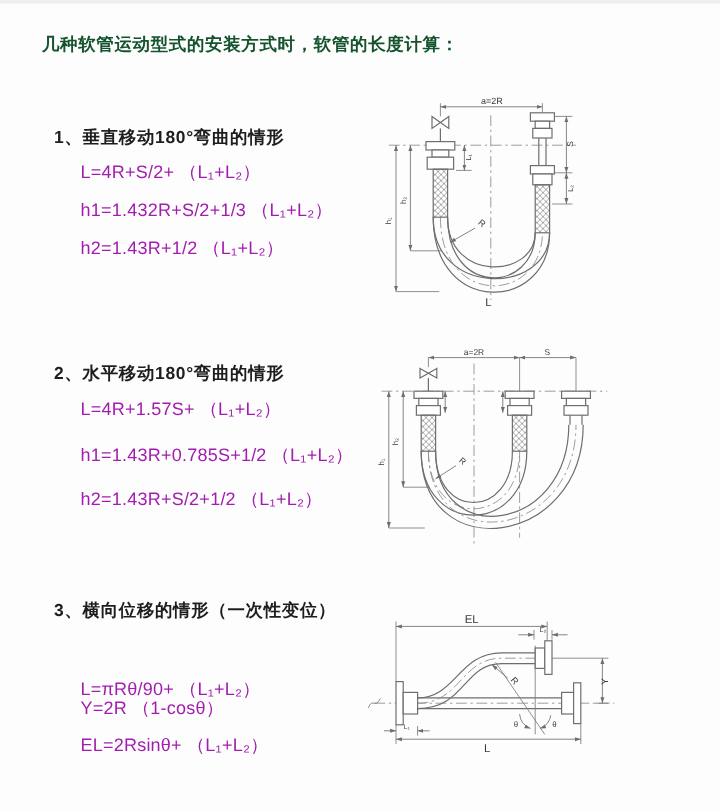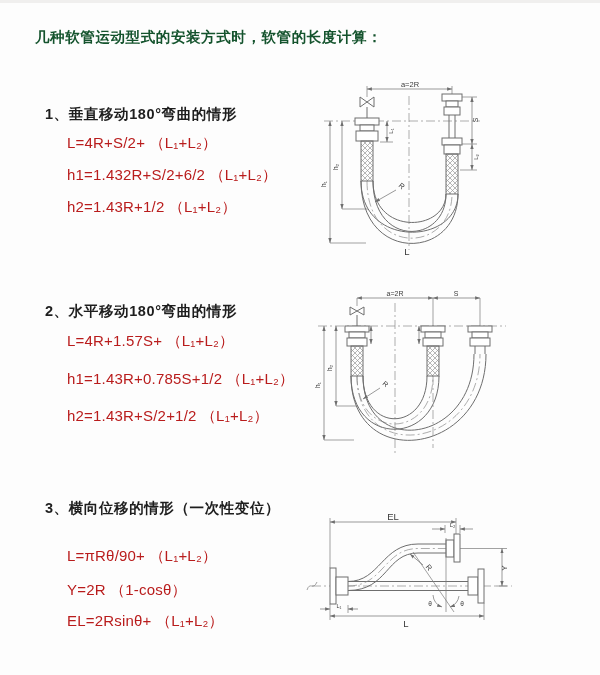--- a/index.html
+++ b/index.html
@@ -13,21 +13,21 @@
     font-size:14.5px; font-weight:600; color:#14532d; letter-spacing:0.6px;
     white-space:nowrap;
   }
   .sec-heading {
     position:absolute; left:45px;
     font-size:14.5px; font-weight:600; color:#1e1e1e; letter-spacing:0.6px;
     white-space:nowrap;
   }
   .formula {
     position:absolute; left:67px;
-    font-size:15px; color:#b91c1c; letter-spacing:0.2px; white-space:nowrap;
+    font-size:15px; color:#a21caf; letter-spacing:0.2px; white-space:nowrap;
   }
   .dg { position:absolute; }
   svg text {
     font-family:"Liberation Sans","DejaVu Sans",sans-serif;
     fill:#3a3a3a;
   }
   .ln   { stroke:#6e6e6e; stroke-width:1; fill:none; }
   .lnt  { stroke:#7a7a7a; stroke-width:0.7; fill:none; }
   .dim  { stroke:#6e6e6e; stroke-width:0.7; fill:none; }
   .cl   { stroke:#8a8a8a; stroke-width:0.7; fill:none; stroke-dasharray:9 3 2 3; }
@@ -35,30 +35,30 @@
 </style>
 </head>
 <body>
 
 <div class="page">
 
   <div class="title">几种软管运动型式的安装方式时，软管的长度计算：</div>
 
   <div class="sec-heading" style="top:102px">1、垂直移动180°弯曲的情形</div>
   <div class="formula" style="top:131px">L=4R+S/2+ （L₁+L₂）</div>
-  <div class="formula" style="top:163px">h1=1.432R+S/2+6/2 （L₁+L₂）</div>
+  <div class="formula" style="top:163px">h1=1.432R+S/2+1/3 （L₁+L₂）</div>
   <div class="formula" style="top:195px">h2=1.43R+1/2 （L₁+L₂）</div>
 
   <div class="sec-heading" style="top:299px">2、水平移动180°弯曲的情形</div>
   <div class="formula" style="top:329px">L=4R+1.57S+ （L₁+L₂）</div>
   <div class="formula" style="top:367px">h1=1.43R+0.785S+1/2 （L₁+L₂）</div>
   <div class="formula" style="top:404px">h2=1.43R+S/2+1/2 （L₁+L₂）</div>
 
   <div class="sec-heading" style="top:496px">3、横向位移的情形（一次性变位）</div>
-  <div class="formula" style="top:544px">L=πRθ/90+ （L₁+L₂）</div>
+  <div class="formula" style="top:562px">L=πRθ/90+ （L₁+L₂）</div>
   <div class="formula" style="top:578px">Y=2R （1-cosθ）</div>
   <div class="formula" style="top:609px">EL=2Rsinθ+ （L₁+L₂）</div>
 
   <svg class="dg" style="left:310px; top:75px" width="290" height="180" viewBox="0 0 290 180">
     <defs>
       <marker id="ar1" markerWidth="8" markerHeight="7" refX="7" refY="3" orient="auto-start-reverse">
         <path d="M0,0.6 L7,3 L0,5.4 Z" fill="#6e6e6e"></path>
       </marker>
       <pattern id="bp1" patternUnits="userSpaceOnUse" width="5" height="5">
         <path d="M0,5 L5,0 M0,0 L5,5" stroke="#9a9a9a" stroke-width="0.7" fill="none"></path>

